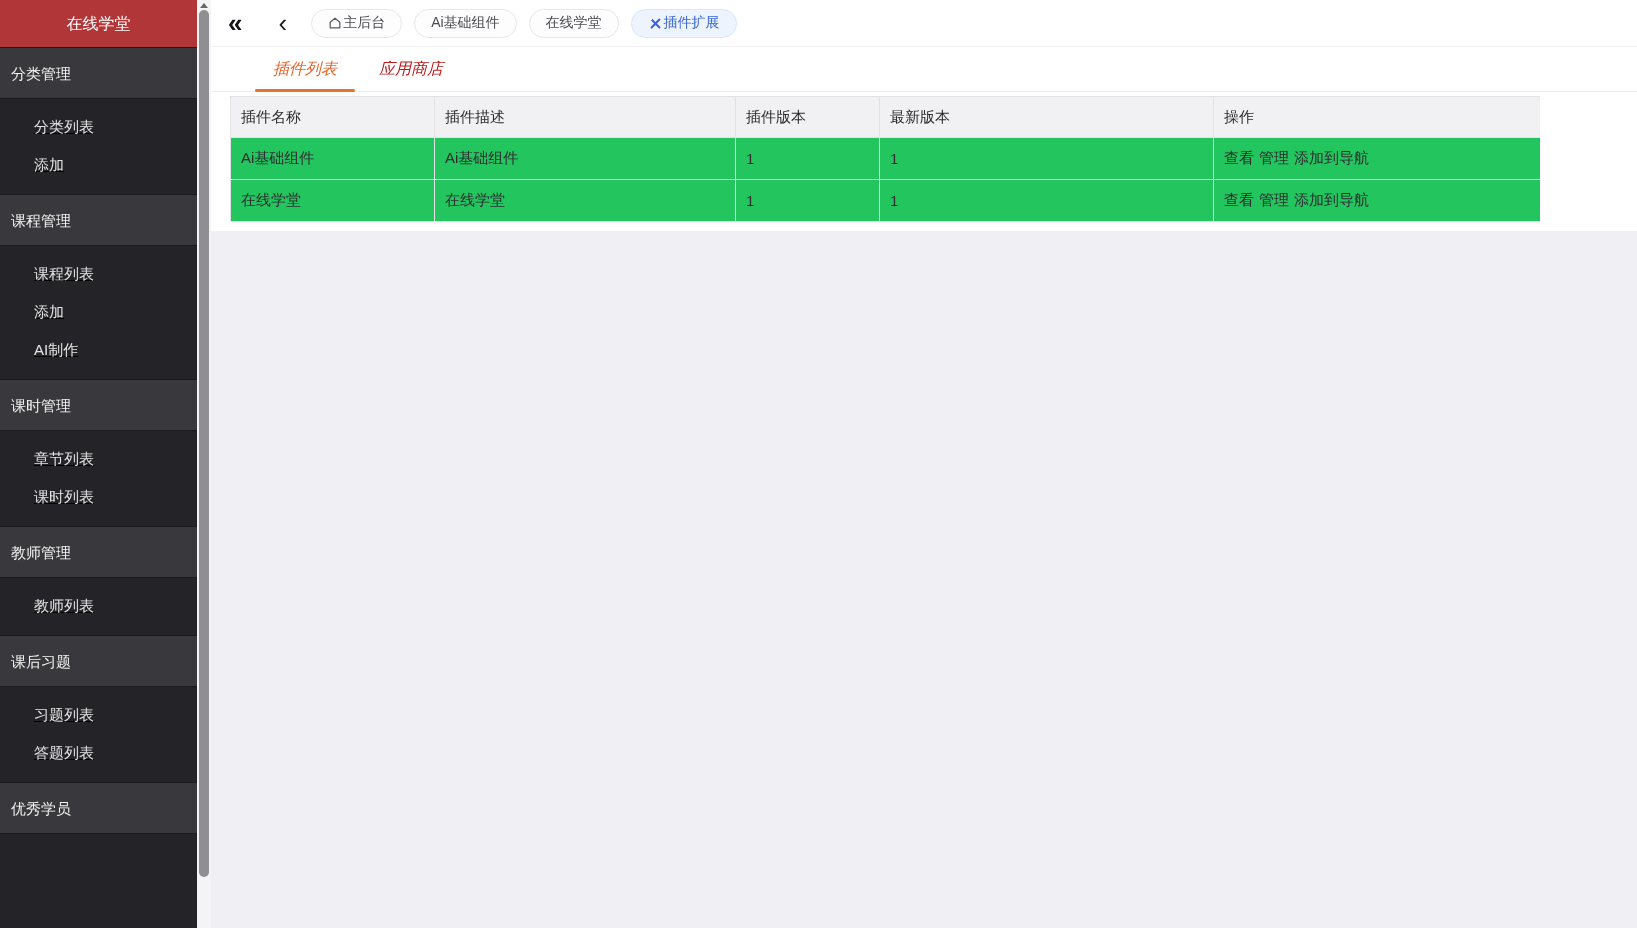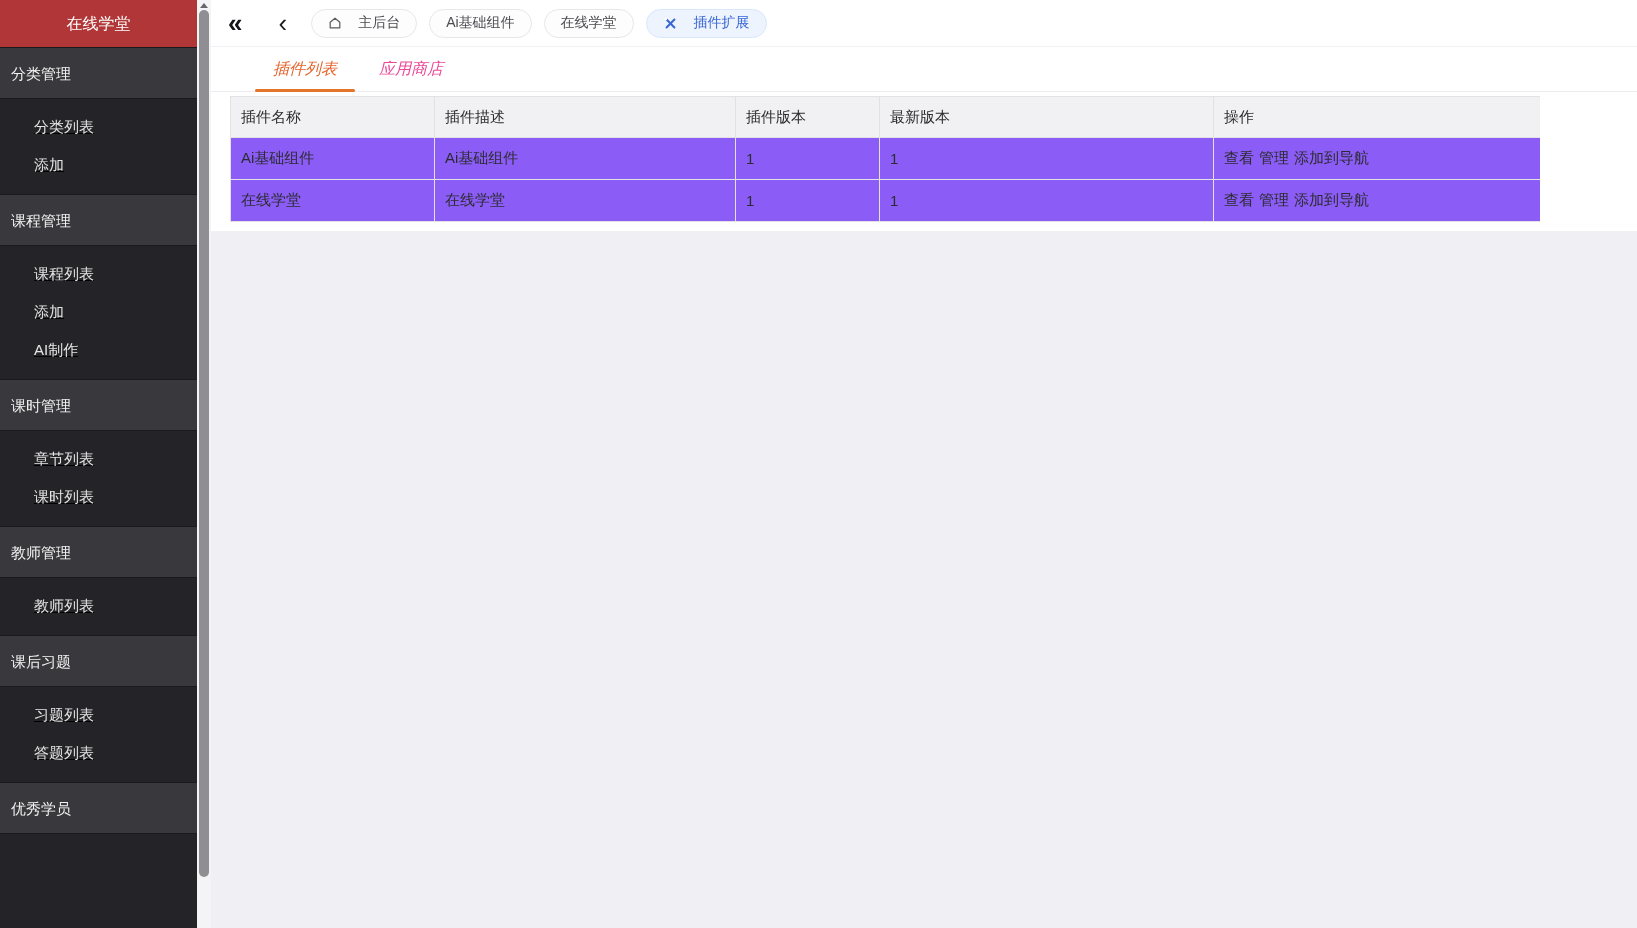--- a/index.html
+++ b/index.html
@@ -26,36 +26,36 @@
     border-left:4px solid transparent;border-right:4px solid transparent;border-bottom:5px solid #66666b;
   }
   .scroll-thumb{position:absolute;top:10px;left:2px;width:10px;height:867px;border-radius:5px;background:#8f8f93;}
   
   .main{position:absolute;left:211px;top:0;width:1426px;}
   .topbar{height:47px;background:#ffffff;border-bottom:1px solid #f1f1f3;display:flex;align-items:center;box-sizing:border-box;}
   .collapse-ic{margin-left:17px;font-size:26px;font-weight:bold;color:#141418;line-height:1;cursor:pointer;user-select:none;}
   .back-ic{margin-left:36px;font-size:26px;color:#1b1b1f;line-height:1;cursor:pointer;user-select:none;}
   .crumbs{display:flex;align-items:center;margin-left:24px;gap:12px;}
   .chip{
-    display:flex;align-items:center;gap:16px;height:29px;padding:0 16px;
+    display:flex;align-items:center;gap:1px;height:29px;padding:0 16px;
     border:1px solid #e7e7ea;border-radius:15px;background:#fdfdfe;
     font-size:14px;color:#4c4c50;cursor:pointer;box-sizing:border-box;white-space:nowrap;
   }
   .chip.active{background:#eef4fe;border-color:#d9e6fb;color:#3a66d4;}
   .chip .ic{display:flex;align-items:center;}
   
   .card{background:#ffffff;padding-bottom:9px;}
   .tabs{display:flex;padding-left:41px;height:45px;border-bottom:1px solid #ececef;box-sizing:border-box;font-style:italic;}
-  .tab{padding:0 21px;line-height:44px;font-size:16px;color:#ec4899;position:relative;cursor:pointer;}
+  .tab{padding:0 21px;line-height:44px;font-size:16px;color:#b91c1c;position:relative;cursor:pointer;}
   .tab.active{color:#e4632a;}
   .tab.active::after{
     content:"";position:absolute;left:3px;right:3px;bottom:-1px;height:3px;
     border-radius:2px;background:#e4742a;
   }
-  table.tbl{border-collapse:collapse;table-layout:fixed;margin:4px 0 0 19px;width:1310px;background:#8b5cf6;}
+  table.tbl{border-collapse:collapse;table-layout:fixed;margin:4px 0 0 19px;width:1310px;background:#22c55e;}
   .tbl th{background:#f1f1f3;font-weight:normal;}
   .tbl th,.tbl td{
     border:1px solid #e2e2e5;padding:0 10px;font-size:15px;color:#2c2c30;
     text-align:left;height:41px;box-sizing:border-box;overflow:hidden;white-space:nowrap;
   }
   .tbl td{height:42px;}
   .tbl th:last-child,.tbl td:last-child{border-right:none;}
   .actions span{margin-right:5px;cursor:pointer;}
 </style>
 </head>

